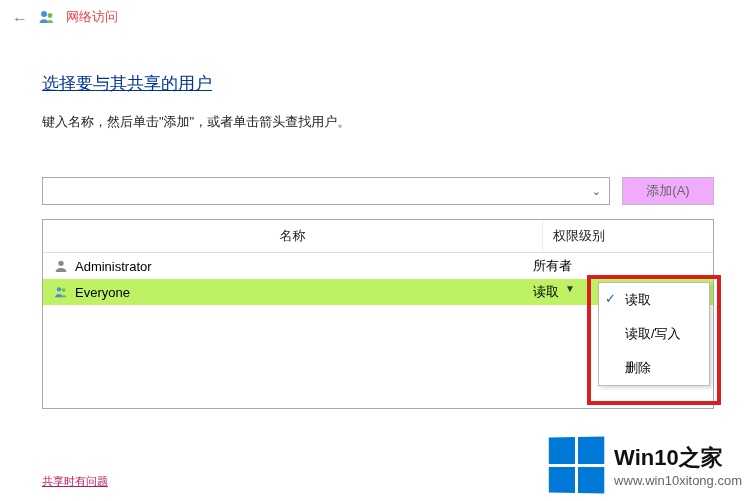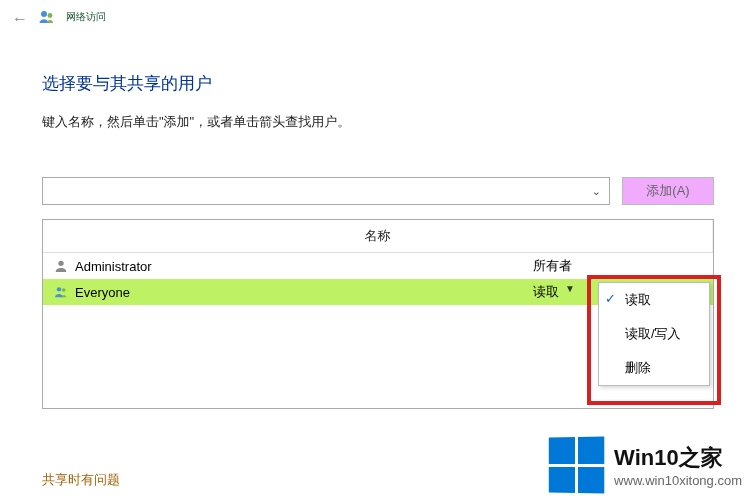--- a/index.html
+++ b/index.html
@@ -20,32 +20,33 @@
     .back-arrow {
       color: #888;
       font-size: 16px;
       cursor: pointer;
     }
     .title-icon {
       width: 18px; height: 18px;
       display: inline-block;
     }
     .window-title {
-      font-size: 10px;
-      color: #14532d;
+      font-size: 13px;
+      color: #ef4444;
       font-family: Liberation Mono, monospace;
     }
     .content {
       padding: 10px 42px 0 42px;
     }
     .heading {
       color: #003399;
       font-size: 17px;
       margin: 28px 0 18px 0;
       font-weight: normal;
+      text-decoration: underline;
     }
     .instruction {
       font-size: 13px;
       color: #222;
       margin-bottom: 46px;
     }
     .add-row {
       display: flex;
       gap: 12px;
       margin-bottom: 14px;
@@ -146,22 +147,23 @@
       position: absolute;
       border: 4px solid #d92020;
       top: 22px;
       right: -8px;
       width: 134px;
       height: 130px;
       z-index: 6;
       pointer-events: none;
     }
     .footer-link {
-      color: #a16207;
-      font-size: 13px;
+      color: #be185d;
+      font-size: 11px;
+      text-decoration: underline;
       cursor: pointer;
       position: absolute;
       left: 42px;
       bottom: 12px;
     }
     .watermark {
       position: absolute;
       right: 14px;
       bottom: 8px;
       display: flex;
@@ -211,20 +213,21 @@
     <div class="combo">
       <span></span>
       <span class="combo-chevron">⌄</span>
     </div>
     <button class="add-btn">添加(A)</button>
   </div>
 
   <div class="table">
     <div class="thead">
       <div class="th name">名称</div>
+      <div class="th perm">权限级别</div>
     </div>
     <div class="tbody">
 
       <div class="tr">
         <div class="td-name">
           <span class="user-ico">
             <svg viewBox="0 0 24 24" width="16" height="16">
                 <circle cx="12" cy="8" r="4" fill="#8a8a8a"></circle>
                 <path d="M4 21c0-4 4-6 8-6s8 2 8 6z" fill="#8a8a8a"></path>
               </svg>

